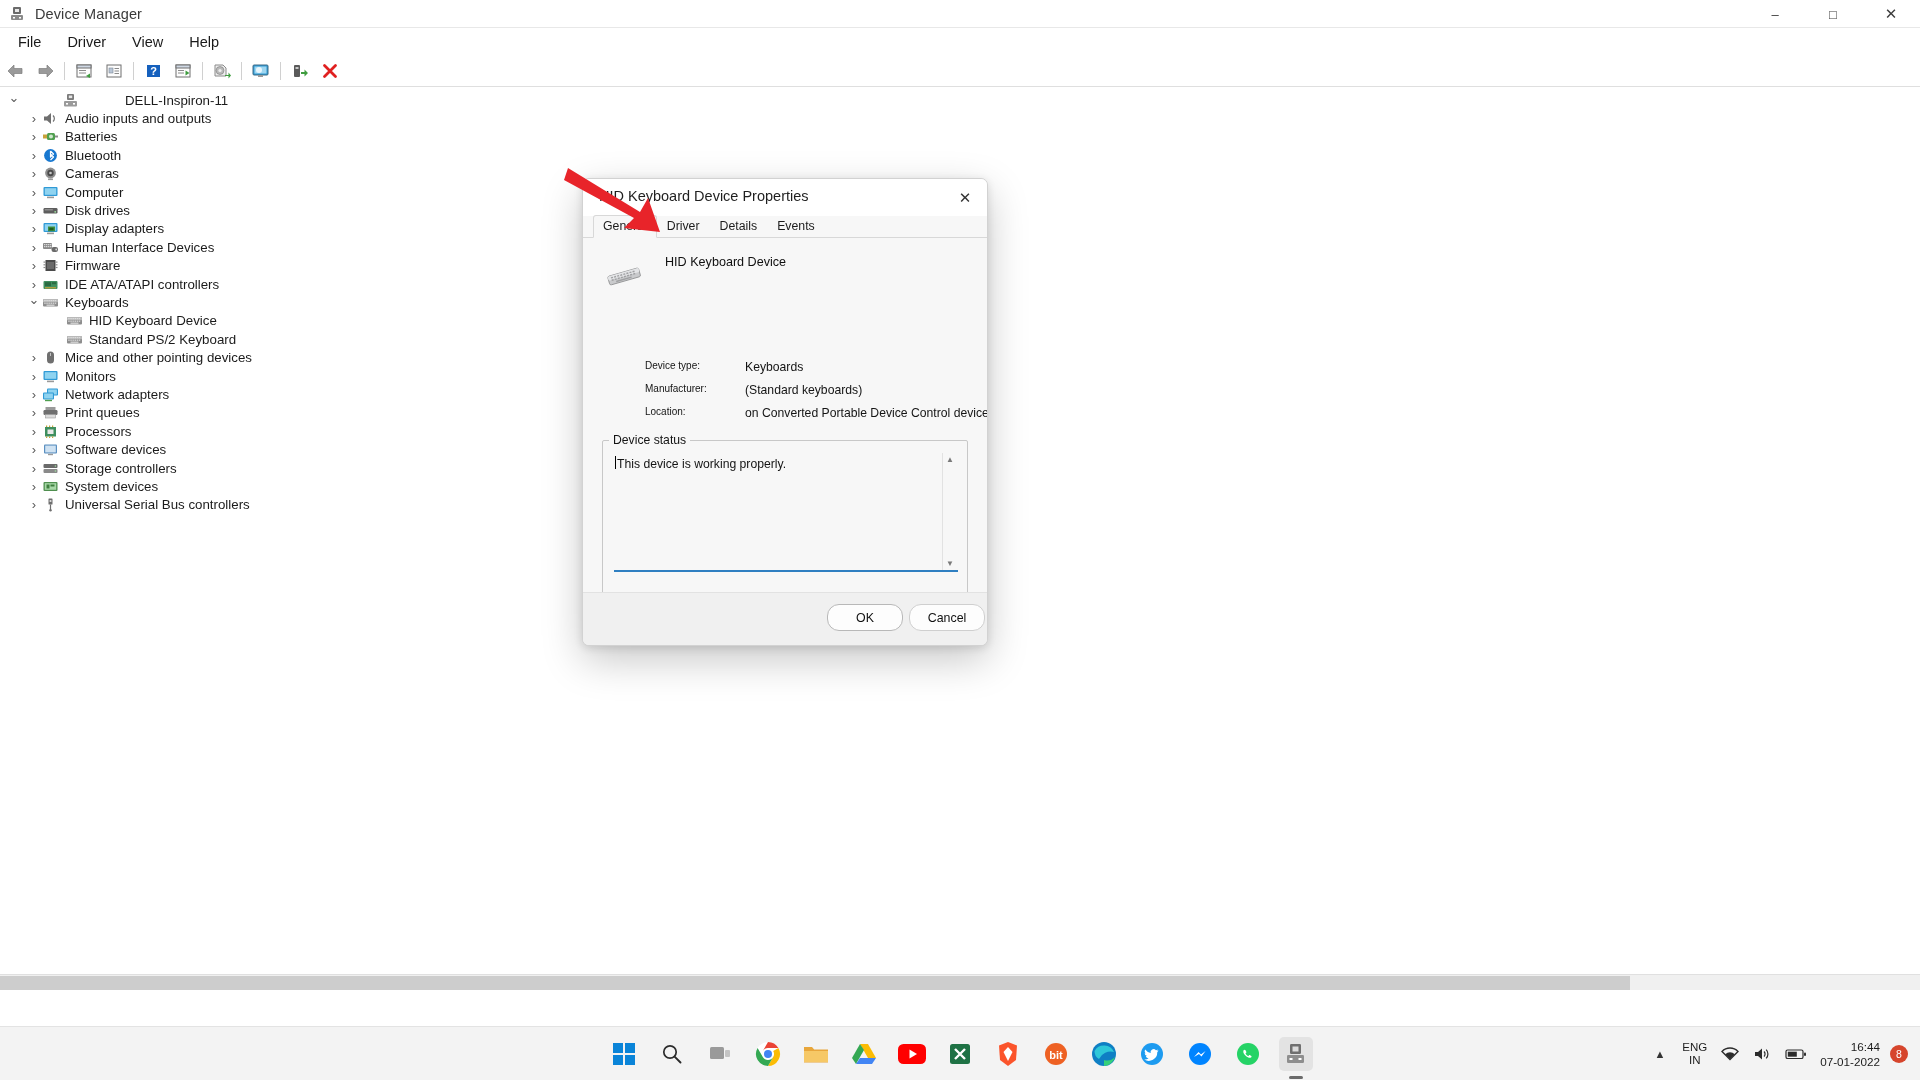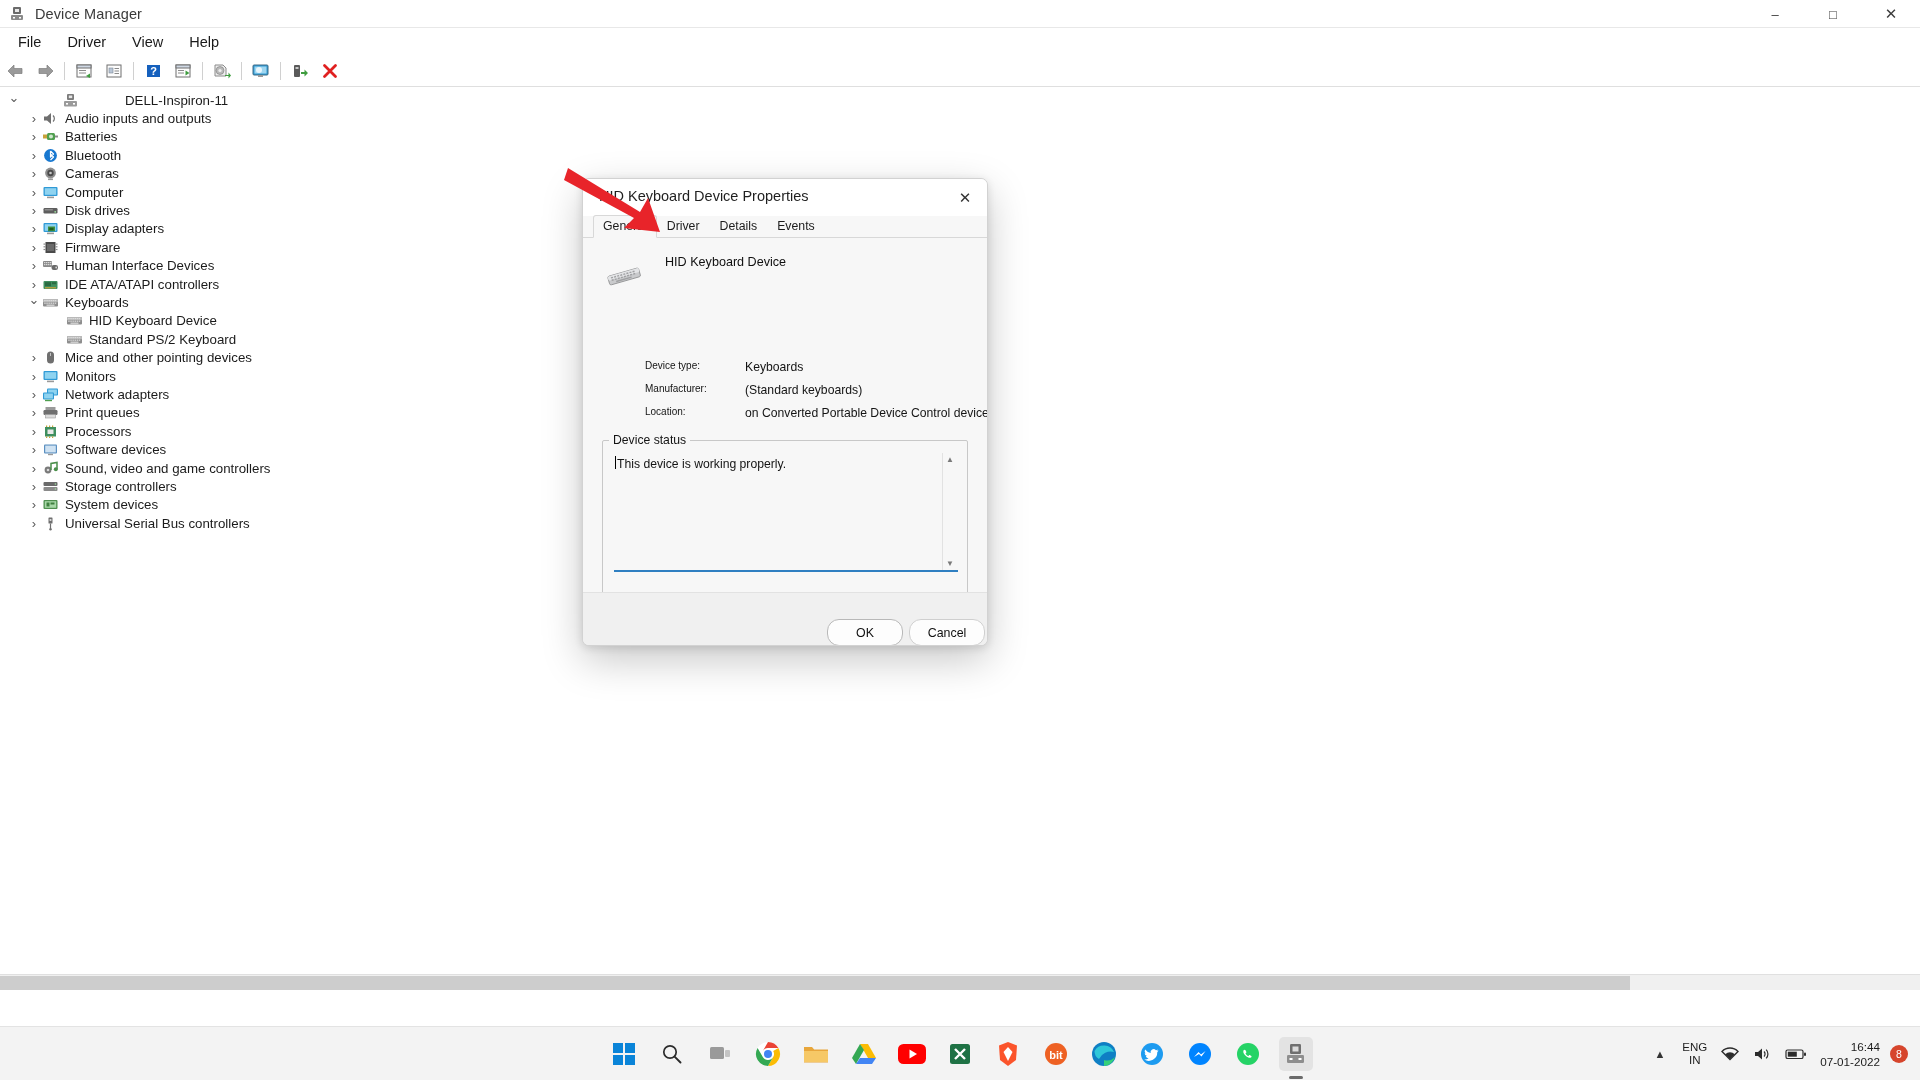--- a/index.html
+++ b/index.html
@@ -114,21 +114,21 @@
 
   .sbar { position:absolute; right:11px; top:12px; width:14px; height:117px;
           background:#f7f7f7; border-left:1px solid #e2e2e2; }
   .sbar .arrow { position:absolute; left:0; width:14px; height:13px; display:flex;
                  align-items:center; justify-content:center; font-size:8px; color:#7a7a7a; }
   .sbar .arrow.up { top:0; }
   .sbar .arrow.down { bottom:0; }
 
   .dlg-footer { position:absolute; left:0; bottom:0; width:406px; height:53px;
                 background:#f0f0f0; border-top:1px solid #e2e2e2; }
-  .dbtn { position:absolute; top:26px; width:76px; height:27px; font-size:12.4px;
+  .dbtn { position:absolute; top:11px; width:76px; height:27px; font-size:12.4px;
           border:1px solid #cfcfcf; background:#fdfdfd; border-radius:12px; color:#101010;
           display:flex; align-items:center; justify-content:center; }
   .dbtn.ok { right:86px; border-color:#b8b8b8; }
   .dbtn.cancel { right:4px; }
 
   
   .annot { position:absolute; left:560px; top:160px; width:120px; height:90px; pointer-events:none; }
 
   
   .taskbar { position:absolute; left:0; bottom:0; width:1920px; height:54px;
@@ -332,51 +332,51 @@
               <rect x="2.8" y="3.2" width="11.4" height="6.6" fill="#8fd3f0"></rect>
               <rect x="6" y="5.5" width="7" height="4.8" fill="#3f8f3f"></rect>
               <rect x="7.3" y="6.8" width="4.2" height="2.4" fill="#1f5f1f"></rect>
               <rect x="5" y="11.6" width="7" height="1.6" fill="#9a9a9a"></rect>
             </svg></span>
           <span class="tlabel">Display adapters</span>
         </div>
         <div class="tree-row lvl1">
           <span class="chev right"></span>
           <span class="ticon"><svg width="17" height="15" viewBox="0 0 17 15">
-              <rect x="3.5" y="2" width="10" height="11" fill="#4a4a4a"></rect>
-              <g fill="#8a8a8a">
-                <rect x="1.5" y="3.5" width="2" height="1.2"></rect>
-                <rect x="1.5" y="6.2" width="2" height="1.2"></rect>
-                <rect x="1.5" y="8.9" width="2" height="1.2"></rect>
-                <rect x="13.5" y="3.5" width="2" height="1.2"></rect>
-                <rect x="13.5" y="6.2" width="2" height="1.2"></rect>
-                <rect x="13.5" y="8.9" width="2" height="1.2"></rect>
-              </g>
-              <rect x="5" y="4" width="7" height="7" fill="#6a6a6a"></rect>
-            </svg></span>
-          <span class="tlabel">Firmware</span>
-        </div>
-        <div class="tree-row lvl1">
-          <span class="chev right"></span>
-          <span class="ticon"><svg width="17" height="15" viewBox="0 0 17 15">
               <rect x="1" y="3" width="9" height="6" rx="1" fill="#8a8a8a"></rect>
               <g fill="#d8d8d8">
                 <rect x="2" y="4" width="1.4" height="1.2"></rect>
                 <rect x="4" y="4" width="1.4" height="1.2"></rect>
                 <rect x="6" y="4" width="1.4" height="1.2"></rect>
                 <rect x="8" y="4" width="1.4" height="1.2"></rect>
                 <rect x="2" y="6" width="1.4" height="1.2"></rect>
                 <rect x="4" y="6" width="1.4" height="1.2"></rect>
                 <rect x="6" y="6" width="1.4" height="1.2"></rect>
                 <rect x="8" y="6" width="1.4" height="1.2"></rect>
               </g>
               <rect x="9.5" y="7" width="6.5" height="5" rx="2.2" fill="#6a6a6a"></rect>
               <circle cx="14.2" cy="9.5" r=".9" fill="#d8d8d8"></circle>
             </svg></span>
           <span class="tlabel">Human Interface Devices</span>
+        </div>
+        <div class="tree-row lvl1">
+          <span class="chev right"></span>
+          <span class="ticon"><svg width="17" height="15" viewBox="0 0 17 15">
+              <rect x="3.5" y="2" width="10" height="11" fill="#4a4a4a"></rect>
+              <g fill="#8a8a8a">
+                <rect x="1.5" y="3.5" width="2" height="1.2"></rect>
+                <rect x="1.5" y="6.2" width="2" height="1.2"></rect>
+                <rect x="1.5" y="8.9" width="2" height="1.2"></rect>
+                <rect x="13.5" y="3.5" width="2" height="1.2"></rect>
+                <rect x="13.5" y="6.2" width="2" height="1.2"></rect>
+                <rect x="13.5" y="8.9" width="2" height="1.2"></rect>
+              </g>
+              <rect x="5" y="4" width="7" height="7" fill="#6a6a6a"></rect>
+            </svg></span>
+          <span class="tlabel">Firmware</span>
         </div>
         <div class="tree-row lvl1">
           <span class="chev right"></span>
           <span class="ticon"><svg width="17" height="15" viewBox="0 0 17 15">
               <rect x="1.5" y="4" width="14" height="8" rx="1" fill="#3f8f5f"></rect>
               <rect x="3" y="5.2" width="6" height="4" fill="#2a6a42"></rect>
               <rect x="10" y="5.2" width="4.2" height="2" fill="#2a6a42"></rect>
               <rect x="3" y="10.2" width="11" height="1.2" fill="#c8a23a"></rect>
             </svg></span>
           <span class="tlabel">IDE ATA/ATAPI controllers</span>
@@ -504,30 +504,20 @@
           <span class="tlabel">Processors</span>
         </div>
         <div class="tree-row lvl1">
           <span class="chev right"></span>
           <span class="ticon"><svg width="17" height="15" viewBox="0 0 17 15">
               <rect x="2" y="2.5" width="13" height="9" rx="1" fill="#5a8fc0"></rect>
               <rect x="3.2" y="3.6" width="10.6" height="6.8" fill="#cfe2f2"></rect>
               <rect x="6" y="11.8" width="5" height="1.4" fill="#9a9a9a"></rect>
             </svg></span>
           <span class="tlabel">Software devices</span>
-        </div>
-        <div class="tree-row lvl1">
-          <span class="chev right"></span>
-          <span class="ticon"><svg width="17" height="15" viewBox="0 0 17 15">
-              <circle cx="6" cy="9" r="3.4" fill="#7a7a7a"></circle>
-              <circle cx="6" cy="9" r="1.3" fill="#d8d8d8"></circle>
-              <path d="M9 9 L9 2.5 L15 1.5 L15 8" fill="none" stroke="#4a8f4a" stroke-width="1.5"></path>
-              <circle cx="13.8" cy="8.2" r="2" fill="#4a8f4a"></circle>
-            </svg></span>
-          <span class="tlabel">Sound, video and game controllers</span>
         </div>
         <div class="tree-row lvl1">
           <span class="chev right"></span>
           <span class="ticon"><svg width="17" height="15" viewBox="0 0 17 15">
               <rect x="1.5" y="3" width="14" height="4" rx="1" fill="#6a6a6a"></rect>
               <rect x="1.5" y="8" width="14" height="4" rx="1" fill="#8a8a8a"></rect>
               <circle cx="13.4" cy="5" r=".8" fill="#9fe09f"></circle>
               <circle cx="13.4" cy="10" r=".8" fill="#9fe09f"></circle>
             </svg></span>
           <span class="tlabel">Storage controllers</span>

